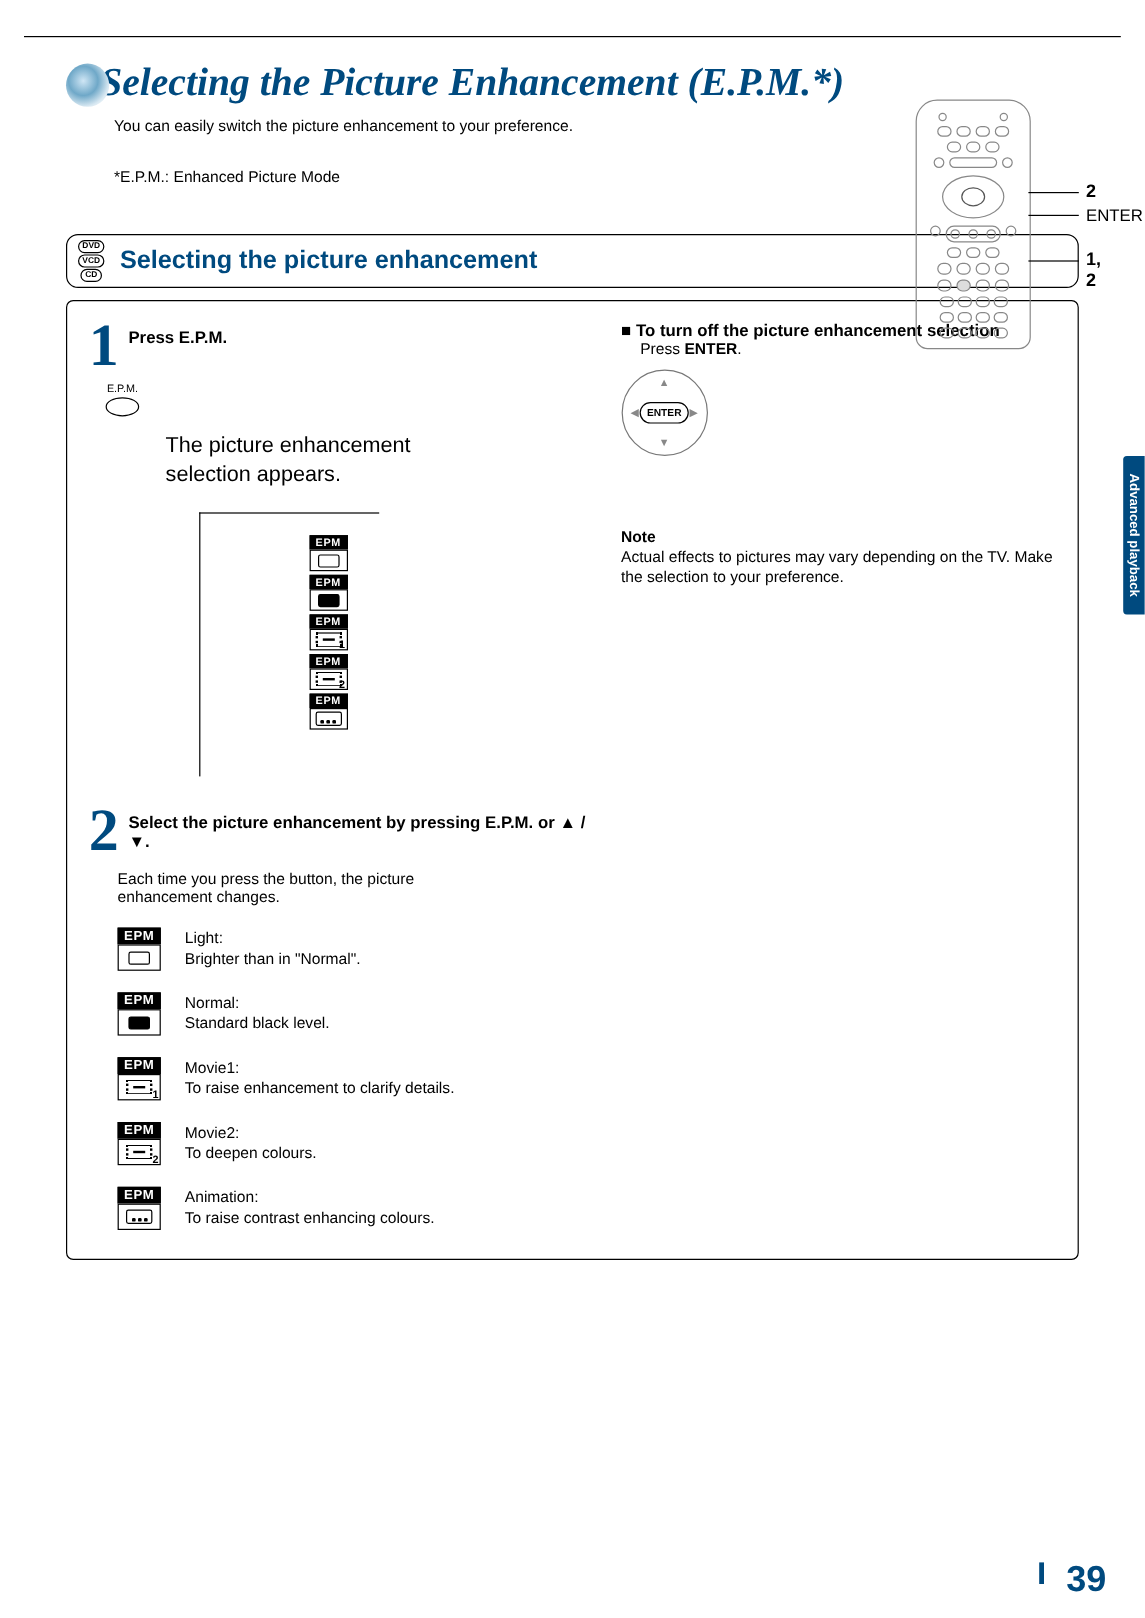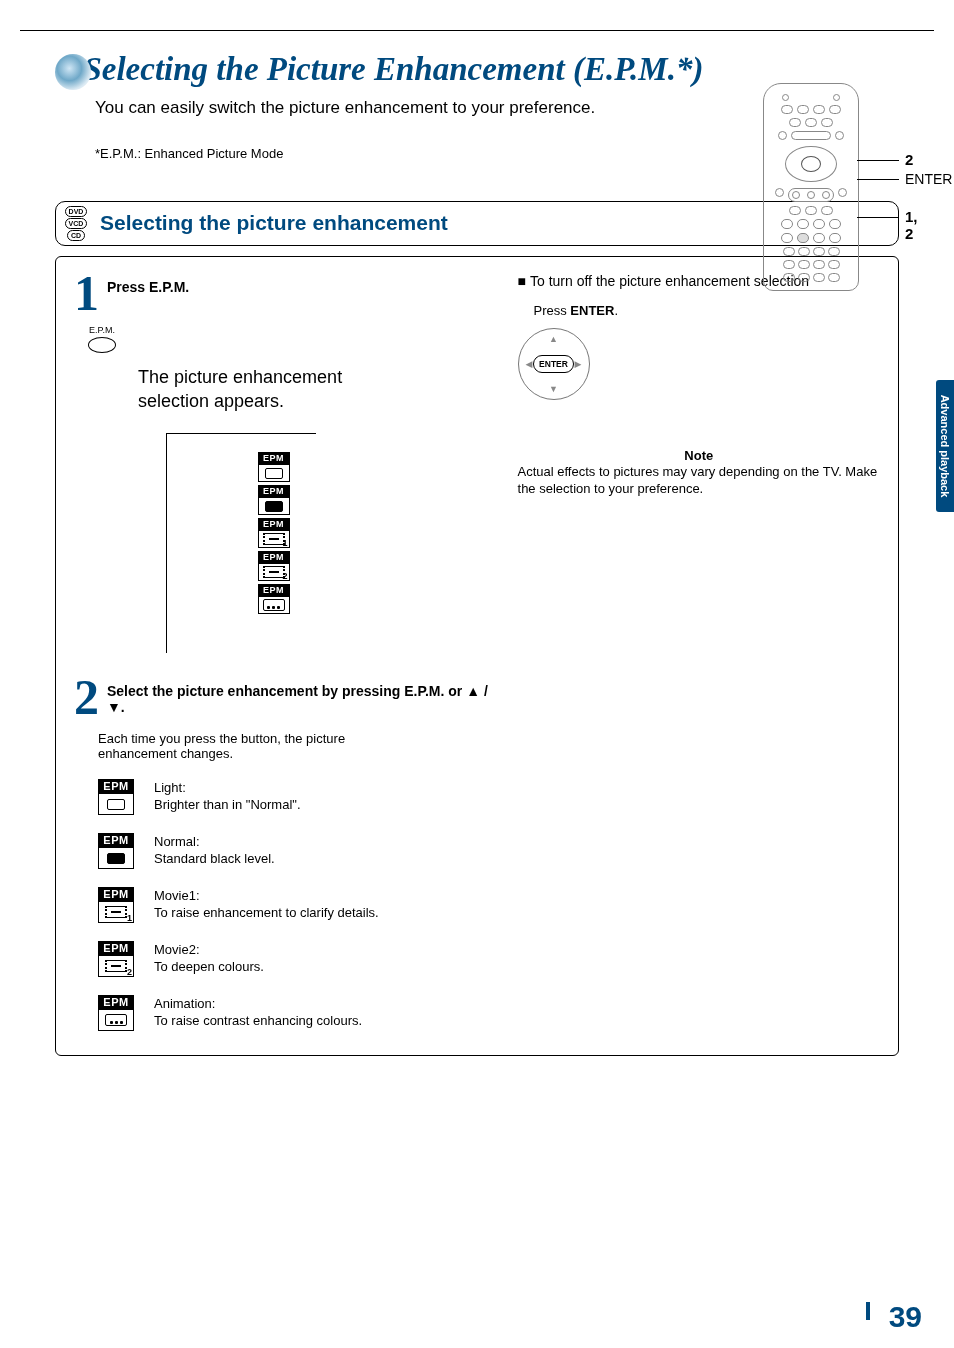--- a/index.html
+++ b/index.html
@@ -33,21 +33,21 @@
   }
   .heading-bullet {
     display:inline-block;
     width: 36px; height: 36px;
     border-radius: 50%;
     background: radial-gradient(circle at 40% 40%, #cfe6f5 0%, #6fa8c8 40%, #d8e8f2 70%, #fff 90%);
     vertical-align: middle;
     margin-right: -12px;
     transform: translateY(-4px);
   }
-  .intro { margin-left: 40px; margin-top: 4px; font-size: 17px; }
+  .intro { margin-left: 40px; margin-top: 4px; font-size: 13px; }
   .subnote { margin-left: 40px; margin-top: 28px; font-size: 13px; }
 
   
   .remote-wrap {
     position: absolute;
     right: 75px; top: 52px;
   }
   .remote {
     width: 96px;
     border: 1px solid #888;
@@ -146,31 +146,31 @@
 
   .step2body { margin-left:8px; margin-top:4px; }
 
   .mode-row { display:flex; align-items:center; gap:20px; margin-top:18px;}
   .mode-row .epm-icon{ width:36px;}
   .mode-row .epm-label{font-size:11px;}
   .mode-row .epm-pic{height:22px;}
   .mode-desc{font-size:13px; line-height:1.3;}
 
   
-  .turn-off-hd { font-size:14px; font-weight:normal; }
+  .turn-off-hd { font-size:14px; font-weight:bold; }
   .square-bullet { font-size:14px; margin-right:4px;}
   .enter-row { display:flex; gap:16px; align-items:center; margin-top:10px;}
   .enter-pad {
     width:72px;height:72px;border:1px solid #777;border-radius:50%;
     position:relative;display:flex;align-items:center;justify-content:center;
   }
   .enter-pad .tri{position:absolute;font-size:9px;color:#888;}
   .tri.u{top:5px;} .tri.d{bottom:5px;} .tri.l{left:7px;} .tri.r{right:7px;}
   .enter-center{border:1.5px solid #000;border-radius:12px;font-size:8.5px;font-weight:bold;padding:3px 5px;}
-  .note-hd{font-weight:bold;font-size:13px;margin-top:48px;text-align:center;}
+  .note-hd{font-weight:bold;font-size:13px;margin-top:60px;}
   .note-body{font-size:13px;line-height:1.35;}
 
   
   .side-tab {
     position:absolute;
     right:0; top:380px;
     background:#004a7f;
     width:18px; height:132px;
     color:#fff;
     border-radius:3px 0 0 3px;
@@ -409,21 +409,21 @@
             </div>
           <div class="mode-desc"><span>Animation:</span><br><span>To raise contrast enhancing colours.</span></div>
         </div>
       </div>
     </div>
 
     <div class="col-right">
       <div class="turn-off-hd">
         <span class="square-bullet">■</span><span>To turn off the picture enhancement selection</span>
       </div>
-      <div style="margin-left:16px;margin-top:14px;font-size:13px;">
+      <div style="margin-left:16px;margin-top:0;font-size:13px;">
         <span>Press </span><b>ENTER</b><span>.</span>
       </div>
 
       <div class="enter-row">
         <div class="enter-pad">
           <span class="tri u">▲</span>
             <span class="tri d">▼</span>
             <span class="tri l">◀</span>
             <span class="tri r">▶</span>
           <div class="enter-center">ENTER</div>

